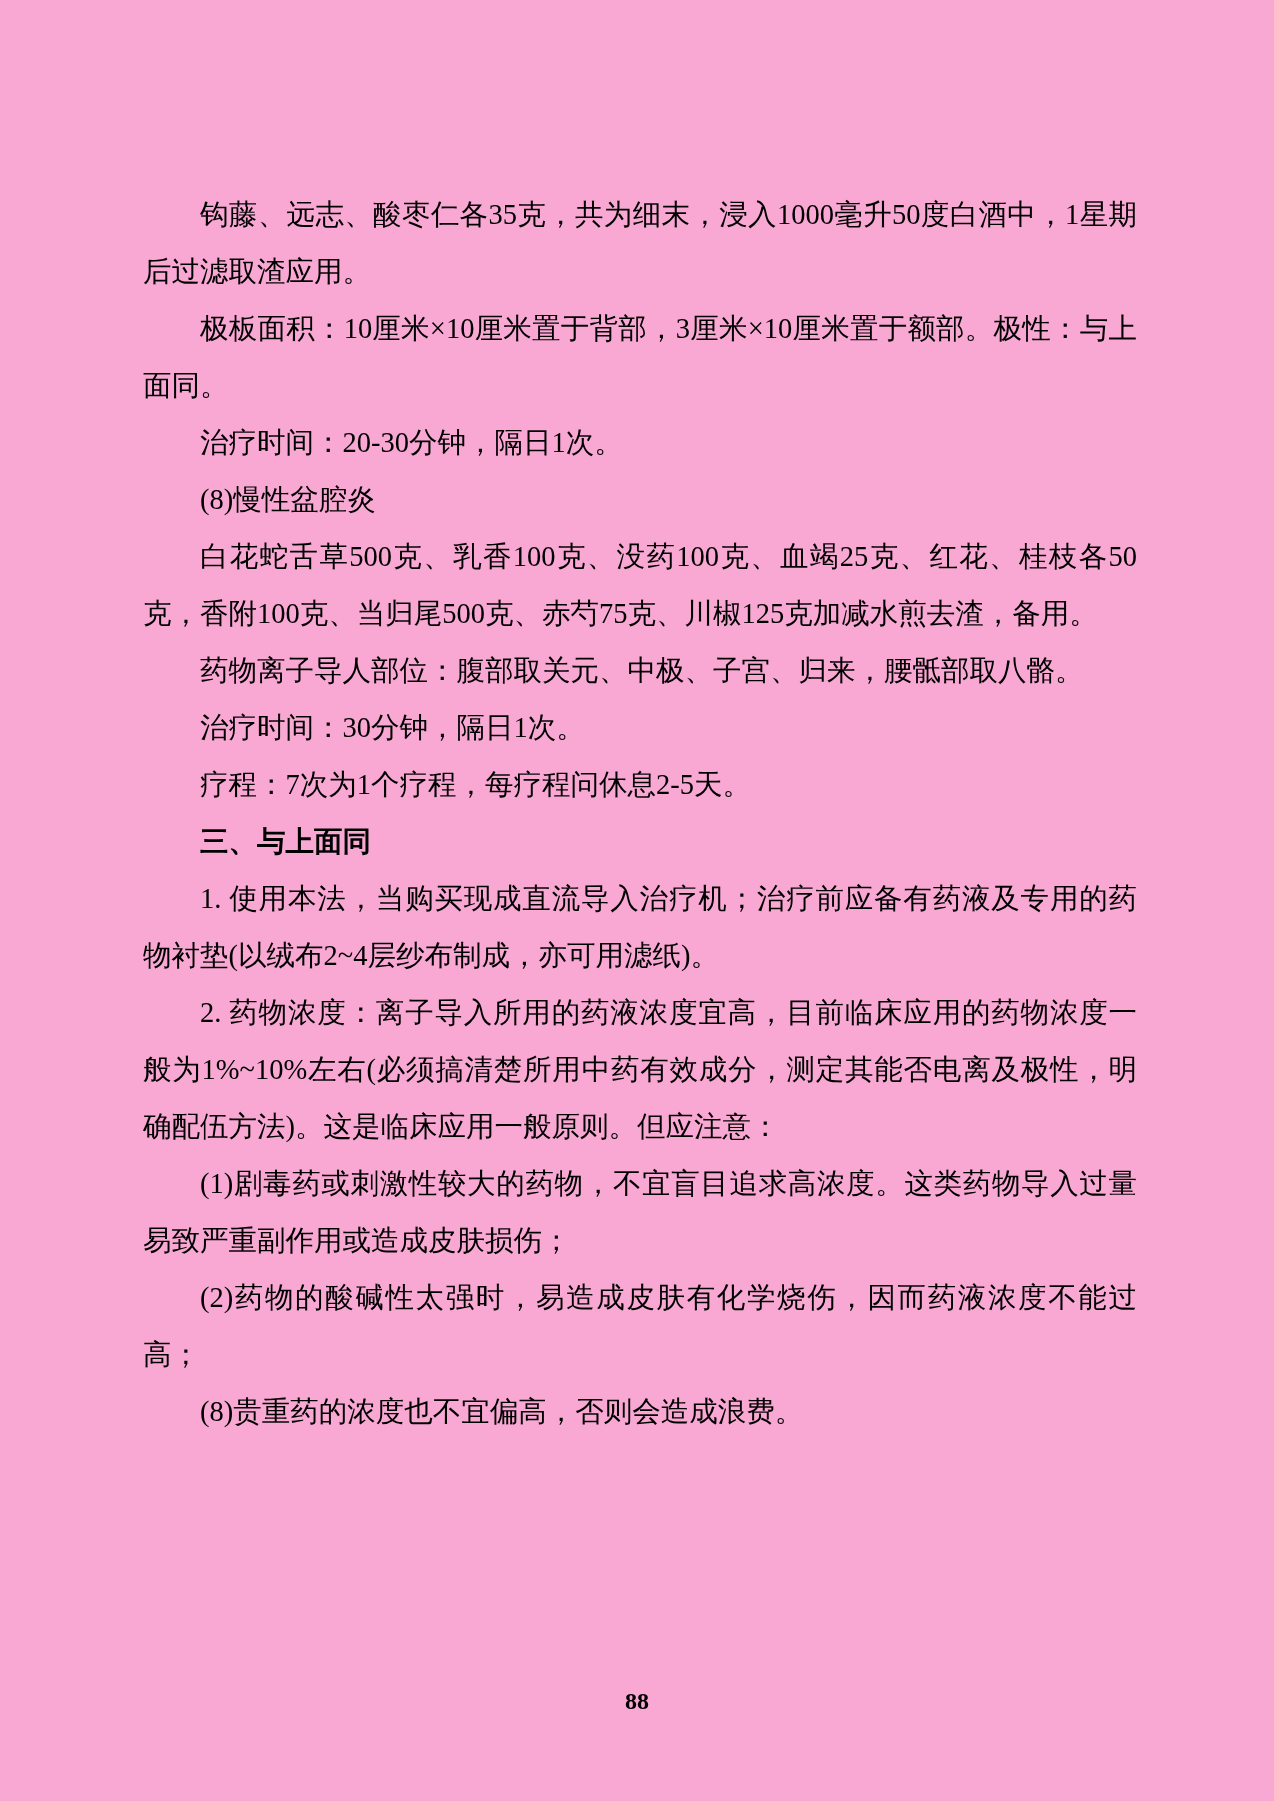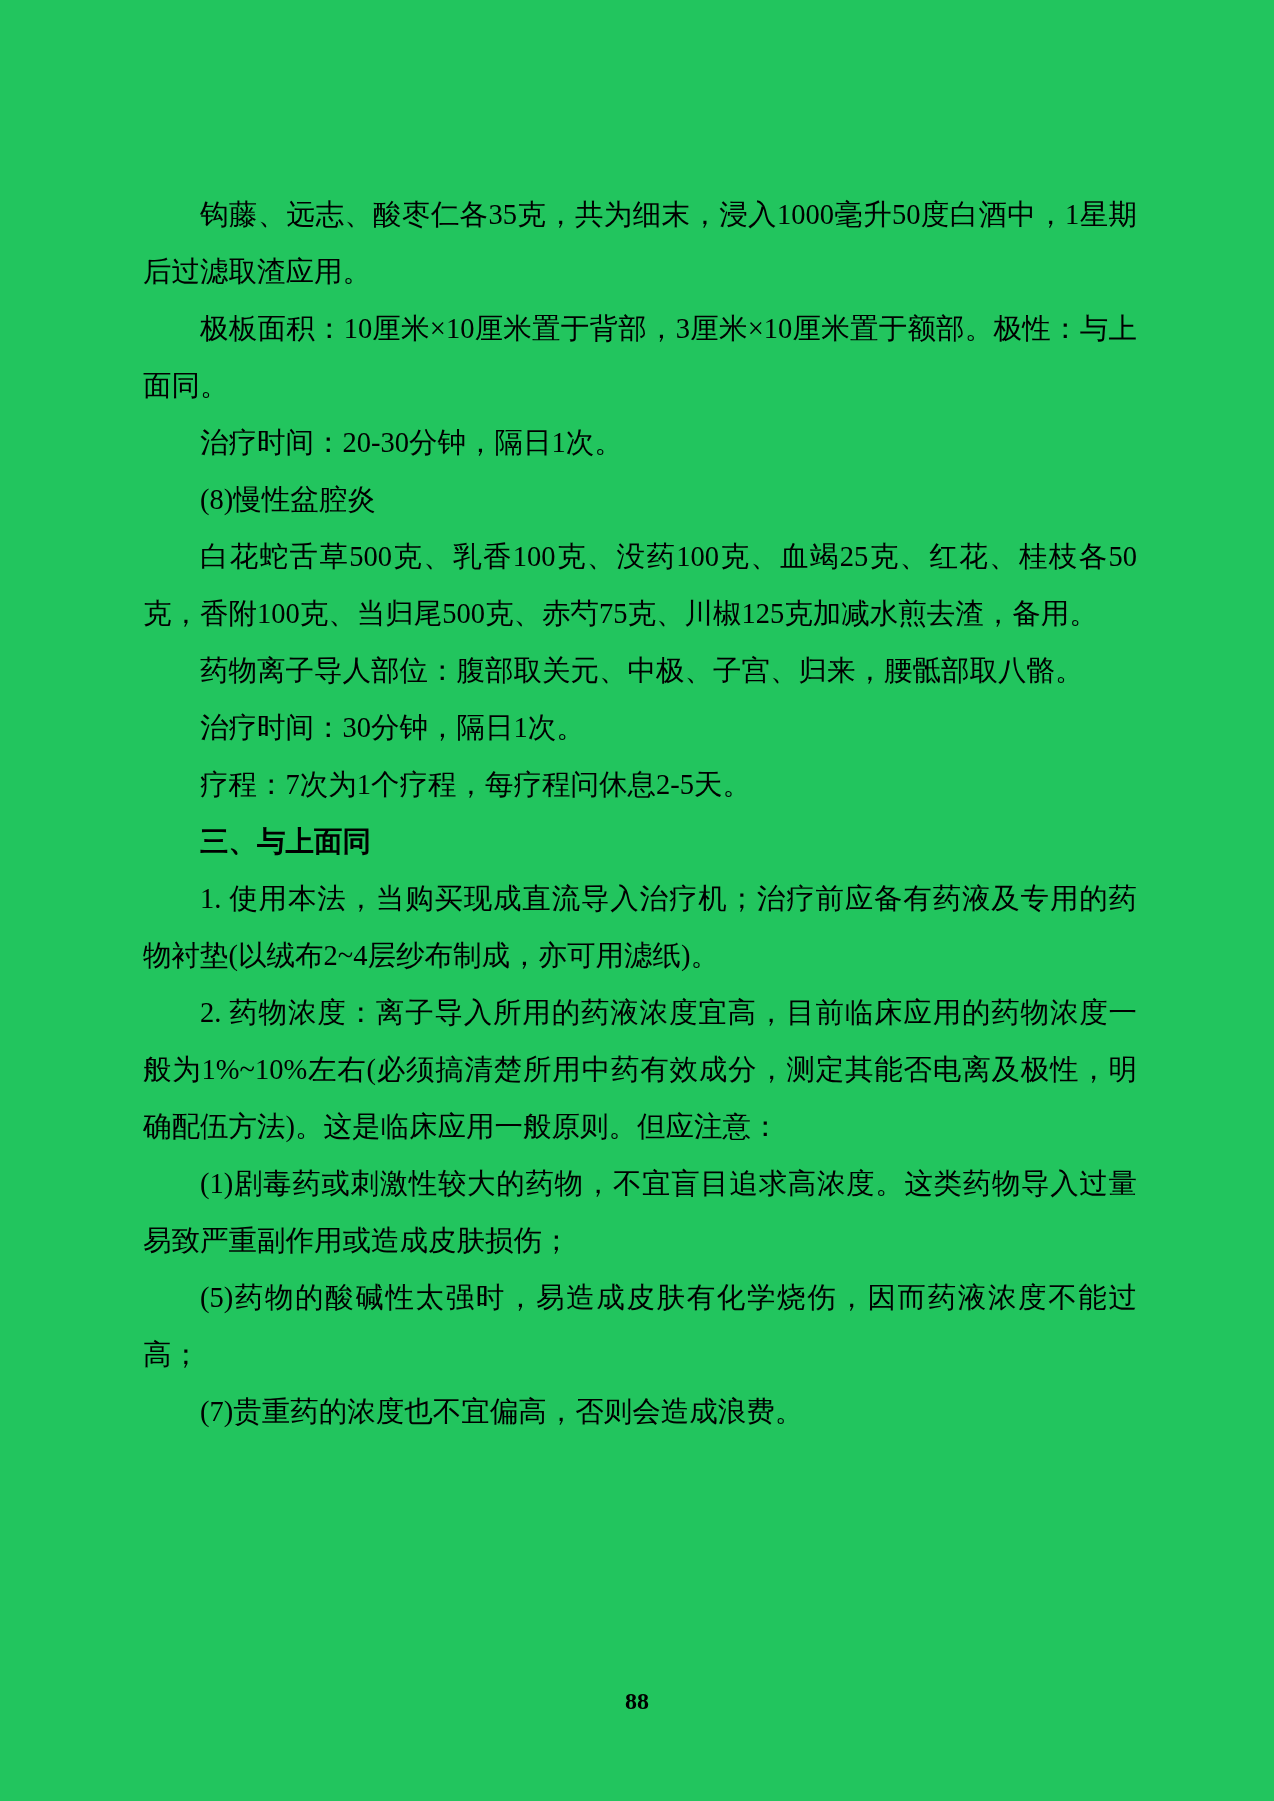--- a/index.html
+++ b/index.html
@@ -10,21 +10,21 @@
   body {
     width: 1274px;
     height: 1801px;
     position: relative;
     font-family: "Liberation Serif", "DejaVu Serif", serif;
     color: #000000;
   }
   .page {
     position: absolute;
     inset: 0;
-    background: #22c55e;
+    background: #f9a8d4;
     overflow: hidden;
   }
   .content {
     position: absolute;
     left: 143px;
     width: 994px;
     top: 186px;
   }
   .para {
     margin: 0;
@@ -59,17 +59,17 @@
       <p class="para">治疗时间：20-30分钟，隔日1次。</p>
       <p class="para">(8)慢性盆腔炎</p>
       <p class="para">白花蛇舌草500克、乳香100克、没药100克、血竭25克、红花、桂枝各50克，香附100克、当归尾500克、赤芍75克、川椒125克加减水煎去渣，备用。</p>
       <p class="para">药物离子导人部位：腹部取关元、中极、子宫、归来，腰骶部取八骼。</p>
       <p class="para">治疗时间：30分钟，隔日1次。</p>
       <p class="para">疗程：7次为1个疗程，每疗程问休息2-5天。</p>
       <p class="para heading">三、与上面同</p>
       <p class="para">1. 使用本法，当购买现成直流导入治疗机；治疗前应备有药液及专用的药物衬垫(以绒布2~4层纱布制成，亦可用滤纸)。</p>
       <p class="para">2. 药物浓度：离子导入所用的药液浓度宜高，目前临床应用的药物浓度一般为1%~10%左右(必须搞清楚所用中药有效成分，测定其能否电离及极性，明确配伍方法)。这是临床应用一般原则。但应注意：</p>
       <p class="para">(1)剧毒药或刺激性较大的药物，不宜盲目追求高浓度。这类药物导入过量易致严重副作用或造成皮肤损伤；</p>
-      <p class="para">(5)药物的酸碱性太强时，易造成皮肤有化学烧伤，因而药液浓度不能过高；</p>
-      <p class="para">(7)贵重药的浓度也不宜偏高，否则会造成浪费。</p>
+      <p class="para">(2)药物的酸碱性太强时，易造成皮肤有化学烧伤，因而药液浓度不能过高；</p>
+      <p class="para">(8)贵重药的浓度也不宜偏高，否则会造成浪费。</p>
     </div>
   <div class="page-number">88</div>
 </div>
 
 </body></html>

